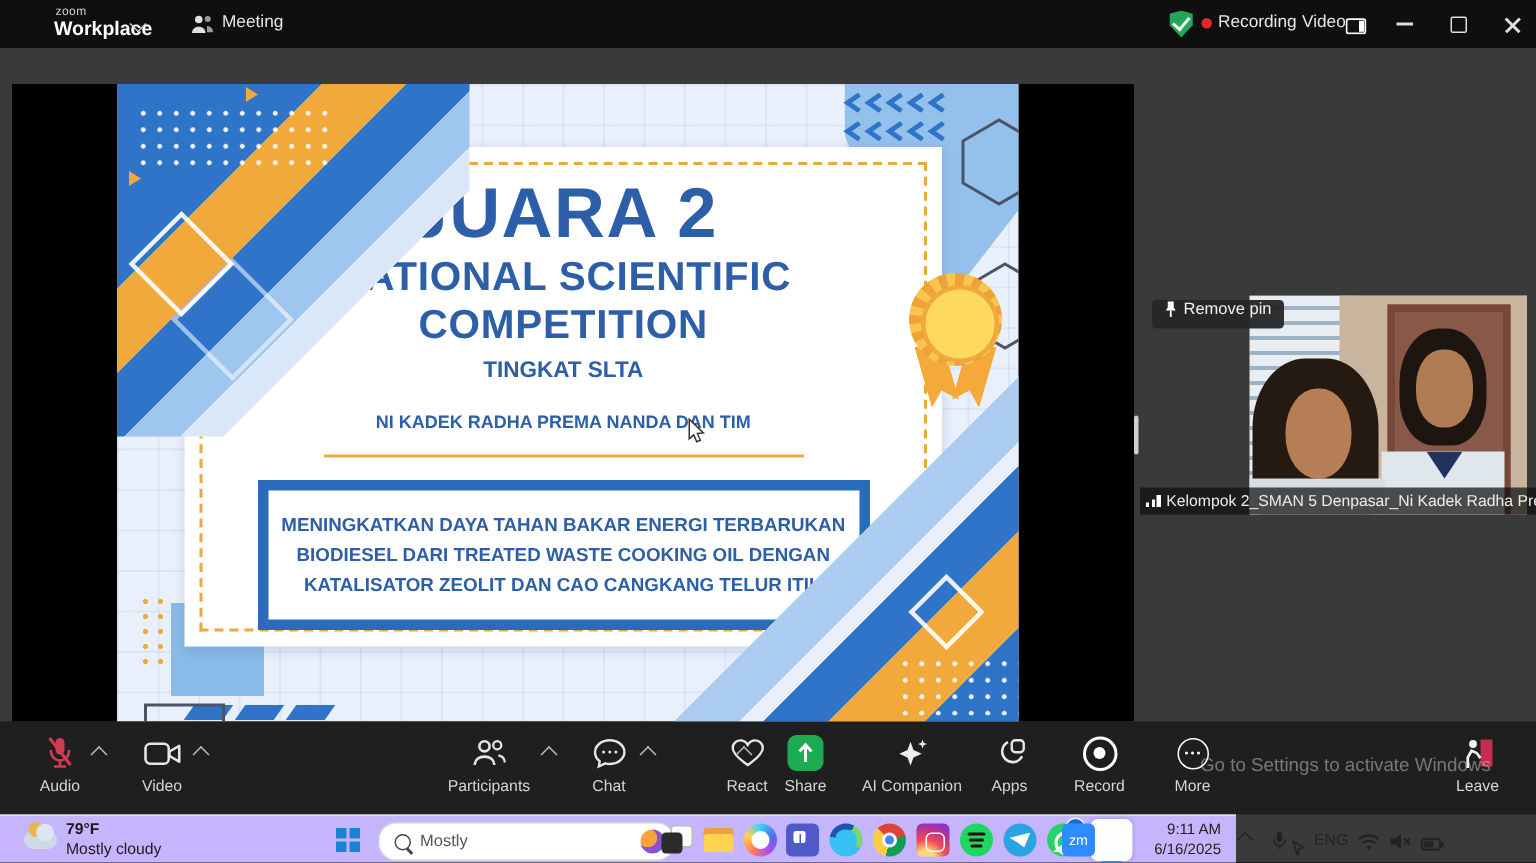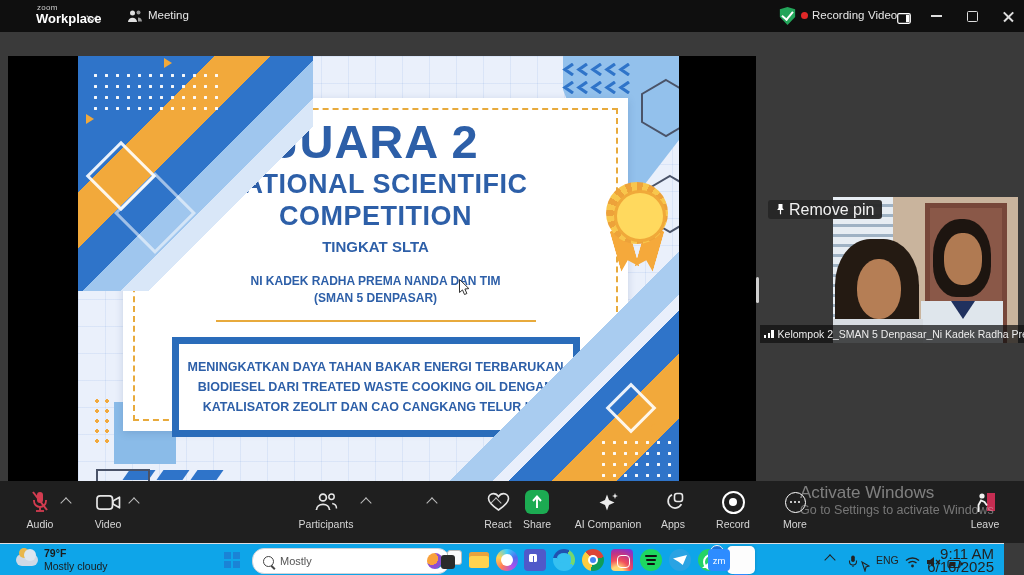--- a/index.html
+++ b/index.html
@@ -45,47 +45,47 @@
   .sl-rule{width:320px;height:2px;background:#e8aa3c;margin:13px auto 0}
   .sl-box{width:382px;margin:15px auto 0;border:7px solid #2a6cba;background:#fff;padding:13px 6px;font-size:12.5px;font-weight:bold;line-height:20px}
   .medal-ros{position:absolute;width:62px;height:62px;border-radius:50%;z-index:5;
     background:repeating-conic-gradient(#eda23a 0deg 12deg,#f8c64c 12deg 24deg)}
   .medal-in{position:absolute;left:8px;top:8px;width:46px;height:46px;border-radius:50%;background:#ffd95e;border:3px solid #f0a93a}
   .ribbon{position:absolute;width:19px;height:42px;background:#f5a93b;z-index:4;clip-path:polygon(0 0,100% 0,100% 100%,50% 78%,0 100%)}
   
   #videopanel{position:absolute;left:748px;top:165px;width:276px;height:150px}
   .handle{position:absolute;left:8px;top:80px;width:3px;height:26px;background:#cfcfcf;border-radius:2px}
   .removepin{position:absolute;left:20px;top:3px;height:19px;background:rgba(38,38,38,.95);border-radius:3px;color:#f0f0f0;
-    font-size:16px;display:flex;align-items:center;gap:4px;padding:0 8px;z-index:6}
+    font-size:11px;display:flex;align-items:flex-start;gap:4px;padding:0 8px;z-index:6}
   .vframe{position:absolute;left:85px;top:0;width:185px;height:146px;overflow:hidden;background:#b9a894}
   .namebar{position:absolute;left:12px;top:128px;width:264px;height:18px;background:rgba(15,15,15,.72);color:#ececec;
     font-size:10.5px;display:flex;align-items:center;gap:4px;padding:0 4px;white-space:nowrap;overflow:hidden;z-index:5}
   .sigbars{display:inline-flex;align-items:flex-end;gap:1.5px}
   .sigbars span{width:2.2px;background:#fff;display:inline-block}
   
   #toolbar{position:absolute;left:0;top:481px;width:1024px;height:62px;background:#1f1f1f}
   .tb-item{position:absolute;top:8px;width:90px;transform:translateX(-50%);text-align:center}
   .tb-icon{height:26px;display:flex;align-items:center;justify-content:center}
   .tb-label{font-size:10.5px;color:#d6d6d6;margin-top:3px}
   .tb-caret{position:absolute;top:18px;width:7px;height:7px;border-left:1.6px solid #bdbdbd;border-top:1.6px solid #bdbdbd;transform:rotate(45deg)}
   .share-box{width:24px;height:24px;border-radius:6px;background:#1cab52;display:flex;align-items:center;justify-content:center}
   .rec-outer{width:19px;height:19px;border:2px solid #fff;border-radius:50%;display:flex;align-items:center;justify-content:center}
   .rec-inner{width:8px;height:8px;border-radius:50%;background:#fff}
   .more-circle{width:19px;height:19px;border:1.8px solid #fff;border-radius:50%;display:flex;align-items:center;justify-content:center}
   .wm1{position:absolute;left:800px;top:2px;font-size:17px;color:rgba(205,205,205,.55)}
   .wm2{position:absolute;left:800px;top:22px;font-size:12.5px;color:rgba(205,205,205,.5)}
   
-  #taskbar{position:absolute;left:0;top:543px;width:1004px;height:32px;background:#0ea5e9;border-top:1px solid #dcdee2;color:#1b1b1b}
+  #taskbar{position:absolute;left:0;top:543px;width:824px;height:32px;background:#c4b5fd;border-top:1px solid #dcdee2;color:#1b1b1b}
   .tk-icon{position:absolute;top:5px;width:22px;height:22px;border-radius:4px}
   .circle{border-radius:50% !important}
   .searchpill{position:absolute;left:252px;top:4px;width:180px;height:24px;background:#fff;border:1px solid #d0d3d8;border-radius:12px;display:flex;align-items:center;padding:0 6px 0 10px;gap:6px}
   .mag{width:9px;height:9px;border:1.6px solid #444;border-radius:50%;position:relative}
   .mag:after{content:"";position:absolute;left:8px;top:8px;width:5px;height:1.6px;background:#444;transform:rotate(45deg);transform-origin:0 0}
   .traytxt{font-size:10.5px;color:#222}
-  .timeblock{position:absolute;right:10px;top:3px;text-align:right;font-size:15px;line-height:13px;color:#222}
+  .timeblock{position:absolute;right:10px;top:3px;text-align:right;font-size:10px;line-height:13px;color:#222}
   .badge{position:absolute;right:-4px;top:-4px;width:12px;height:12px;border-radius:50%;background:#1b6fd4;color:#fff;font-size:8.5px;display:flex;align-items:center;justify-content:center;border:1.5px solid #f1f3f6}
   .winsq{width:7px;height:7px;background:#1a83d6;box-shadow:9px 0 0 #1a83d6,0 9px 0 #1a83d6,9px 9px 0 #1a83d6}
   .cloud{position:absolute;left:10px;top:8px;width:22px;height:12px;background:#cfd9e6;border-radius:8px}
   .cloud:before{content:"";position:absolute;left:3px;top:-6px;width:10px;height:10px;background:#e8b74c;border-radius:50%}
   .cloud:after{content:"";position:absolute;left:8px;top:-5px;width:12px;height:12px;background:#dde6f0;border-radius:50%}
 </style>
 </head>
 <body>
 
 <div id="titlebar">
@@ -174,21 +174,20 @@
       <div class="abs" style="left:116px;top:414px;width:26px;height:10px;background:#2f74c9;transform:skewX(-35deg)"></div>
 
       <div class="card">
         <div class="card-dash"></div>
         <div class="card-content">
           <div class="sl-title">JUARA 2</div>
           <div class="sl-sub">NATIONAL SCIENTIFIC COMPETITION</div>
           <div class="sl-level">TINGKAT SLTA</div>
           <div class="sl-winner">
             <div>NI KADEK RADHA PREMA NANDA DAN TIM</div>
-            <div>(SMAN 5 DENPASAR)</div>
           </div>
           <div class="sl-rule"></div>
           <div class="sl-box">
             <div>MENINGKATKAN DAYA TAHAN BAKAR ENERGI TERBARUKAN</div>
             <div>BIODIESEL DARI TREATED WASTE COOKING OIL DENGAN</div>
             <div>KATALISATOR ZEOLIT DAN CAO CANGKANG TELUR ITIK</div>
           </div>
         </div>
       </div>
 
@@ -273,20 +272,31 @@
           <path d="M2.5 18c0-3.6 2.9-5.6 6.5-5.6s6.5 2 6.5 5.6" fill="none" stroke="#e6e6e6" stroke-width="1.7"></path>
           <circle cx="17.5" cy="4.8" r="2.7" fill="none" stroke="#e6e6e6" stroke-width="1.5"></circle>
           <path d="M18.2 11.6c2.5.4 4.3 2.2 4.3 4.8" fill="none" stroke="#e6e6e6" stroke-width="1.5"></path>
         </svg>
     </div>
     <div class="tb-label">Participants</div>
   </div>
 
   <span class="tb-caret" style="left:362px"></span>
 
+  <div class="tb-item" style="left:406px">
+    <div class="tb-icon">
+      <svg width="23" height="21" viewBox="0 0 23 21">
+          <path d="M11.5 1.5c5.4 0 9.8 3.5 9.8 7.9s-4.4 7.9-9.8 7.9c-1 0-2-.1-3-.4L4.2 19l.6-3.5c-2-1.4-3.1-3.6-3.1-6.1 0-4.4 4.4-7.9 9.8-7.9z" fill="none" stroke="#e6e6e6" stroke-width="1.6"></path>
+          <circle cx="7.4" cy="9.4" r="1" fill="#e6e6e6"></circle>
+          <circle cx="11.5" cy="9.4" r="1" fill="#e6e6e6"></circle>
+          <circle cx="15.6" cy="9.4" r="1" fill="#e6e6e6"></circle>
+        </svg>
+    </div>
+    <div class="tb-label">Chat</div>
+  </div>
   <span class="tb-caret" style="left:428px"></span>
 
   <div class="tb-item" style="left:498px">
     <div class="tb-icon">
       <svg width="23" height="20" viewBox="0 0 23 20">
           <path d="M11.5 18C4.2 13 1.5 9.9 1.5 6.5c0-2.7 2.2-4.9 4.9-4.9 2 0 4 1.1 5.1 3 1.1-1.9 3.1-3 5.1-3 2.7 0 4.9 2.2 4.9 4.9 0 3.4-2.7 6.5-10 11.5z" fill="none" stroke="#e6e6e6" stroke-width="1.6"></path>
         </svg>
     </div>
     <div class="tb-label">React</div>
   </div>
@@ -345,21 +355,20 @@
     <div class="tb-icon">
       <svg width="23" height="22" viewBox="0 0 23 22">
           <rect x="13" y="2" width="8" height="18" fill="#c62d52"></rect>
           <circle cx="8" cy="5" r="2.6" fill="#f2f2f2"></circle>
           <path d="M4.5 21v-7l2.5-4.5 3.5 1.5 2.5 3.5" stroke="#f2f2f2" stroke-width="1.8" fill="none"></path>
         </svg>
     </div>
     <div class="tb-label">Leave</div>
   </div>
 
-  <div class="wm1">Activate Windows</div>
   <div class="wm2">Go to Settings to activate Windows</div>
 </div>
 
 <div id="taskbar">
   <div class="abs" style="left:6px;top:2px;width:140px;height:28px">
     <span class="cloud"></span>
     <span class="abs" style="left:38px;top:1px;font-size:10.5px;font-weight:bold">79°F</span>
     <span class="abs" style="left:38px;top:14px;font-size:10.5px">Mostly cloudy</span>
   </div>
 

